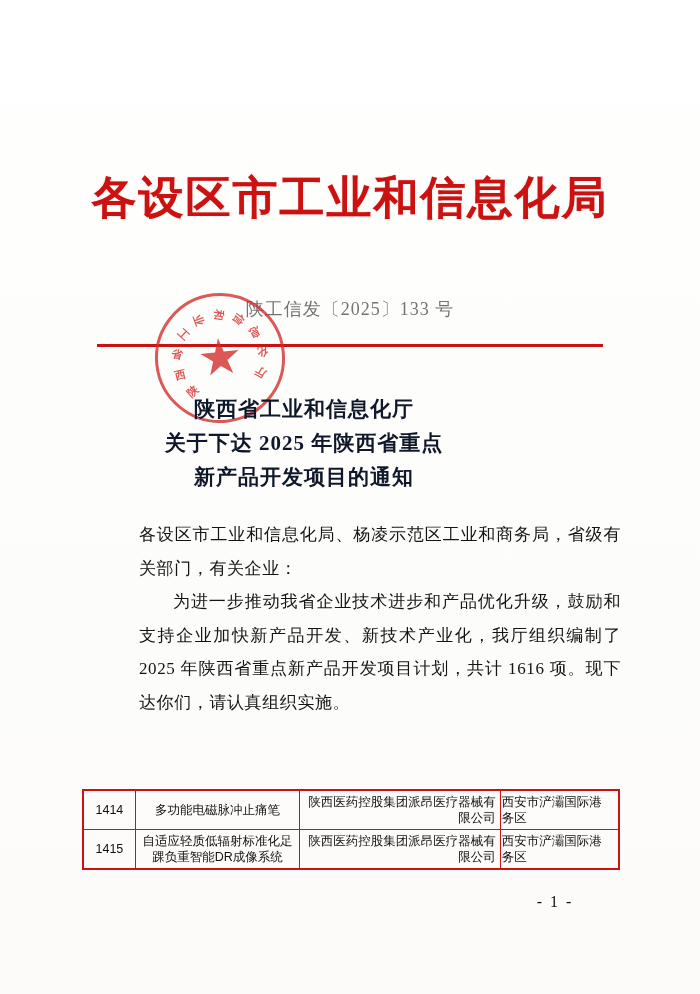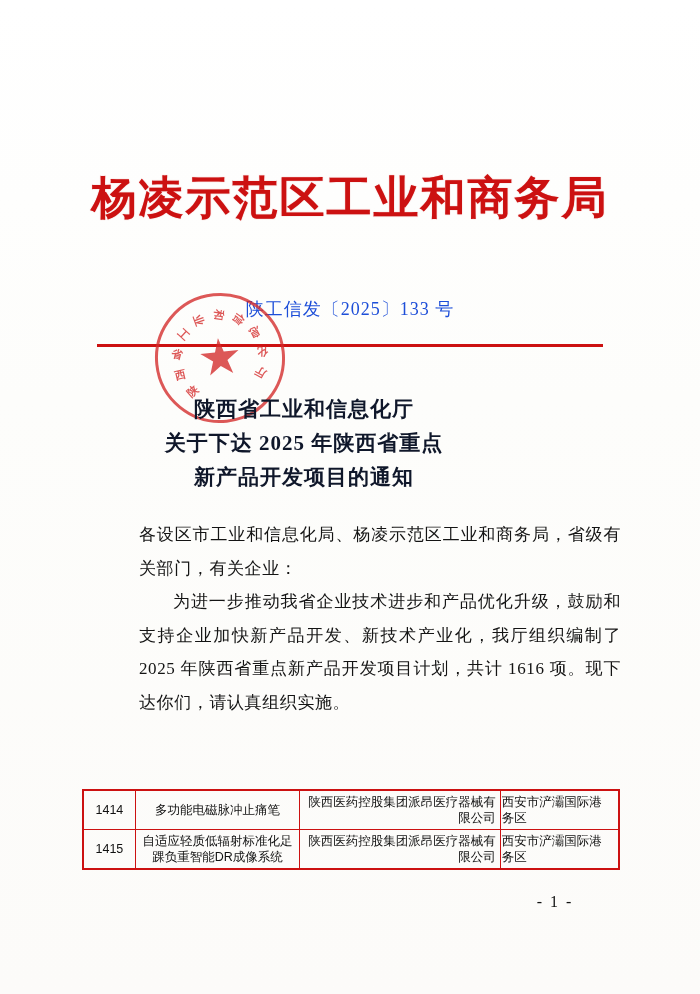--- a/index.html
+++ b/index.html
@@ -43,21 +43,21 @@
     white-space: nowrap;
   }
 
   .doc-number {
     position: absolute;
     top: 297px;
     left: 0;
     width: 700px;
     text-align: center;
     font-size: 18px;
-    color: #1d4ed8;
+    color: #737373;
     letter-spacing: 1px;
   }
 
   .red-rule {
     position: absolute;
     top: 344px;
     left: 97px;
     width: 506px;
     height: 2.5px;
     background: #cc1111;
@@ -190,21 +190,21 @@
     padding-left: 410px;
     box-sizing: border-box;
   }
 </style>
 </head>
 <body>
 
 <div class="page">
   <div class="paper-tint"></div>
 
-  <div class="doc-title">杨凌示范区工业和商务局</div>
+  <div class="doc-title">各设区市工业和信息化局</div>
 
   <div class="doc-number">陕工信发〔2025〕133 号</div>
 
   <div class="red-rule"></div>
 
   <div class="seal">
     <div class="seal-text">
         <span style="transform: rotate(-125deg) translate(0px, -48px) rotate(90deg);">陕</span>
         <span style="transform: rotate(-97.2222deg) translate(0px, -48px) rotate(90deg);">西</span>
         <span style="transform: rotate(-69.4444deg) translate(0px, -48px) rotate(90deg);">省</span>

